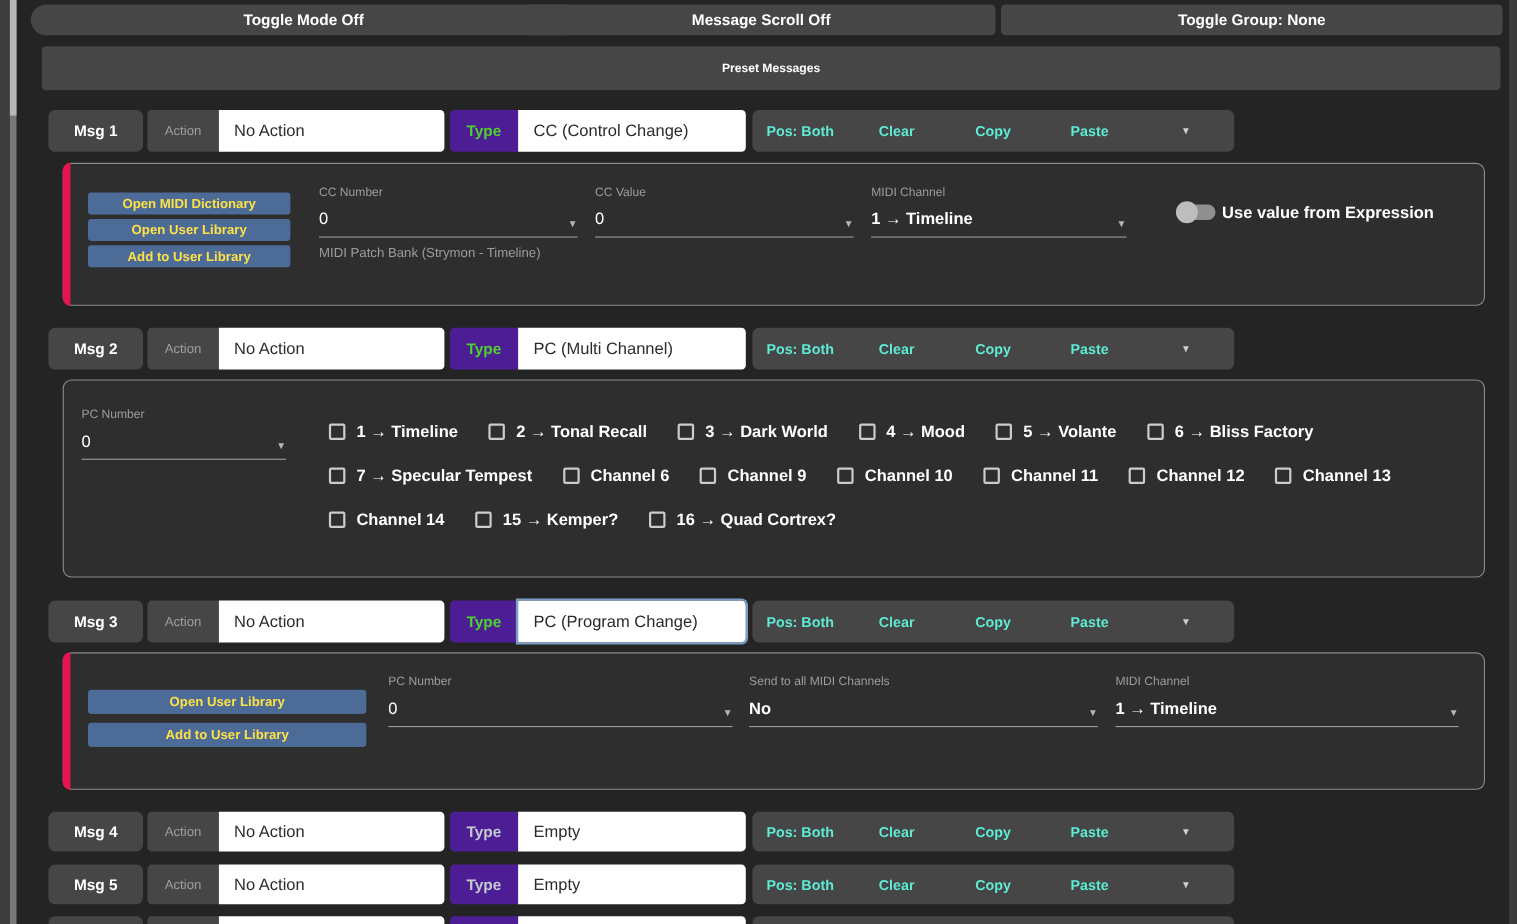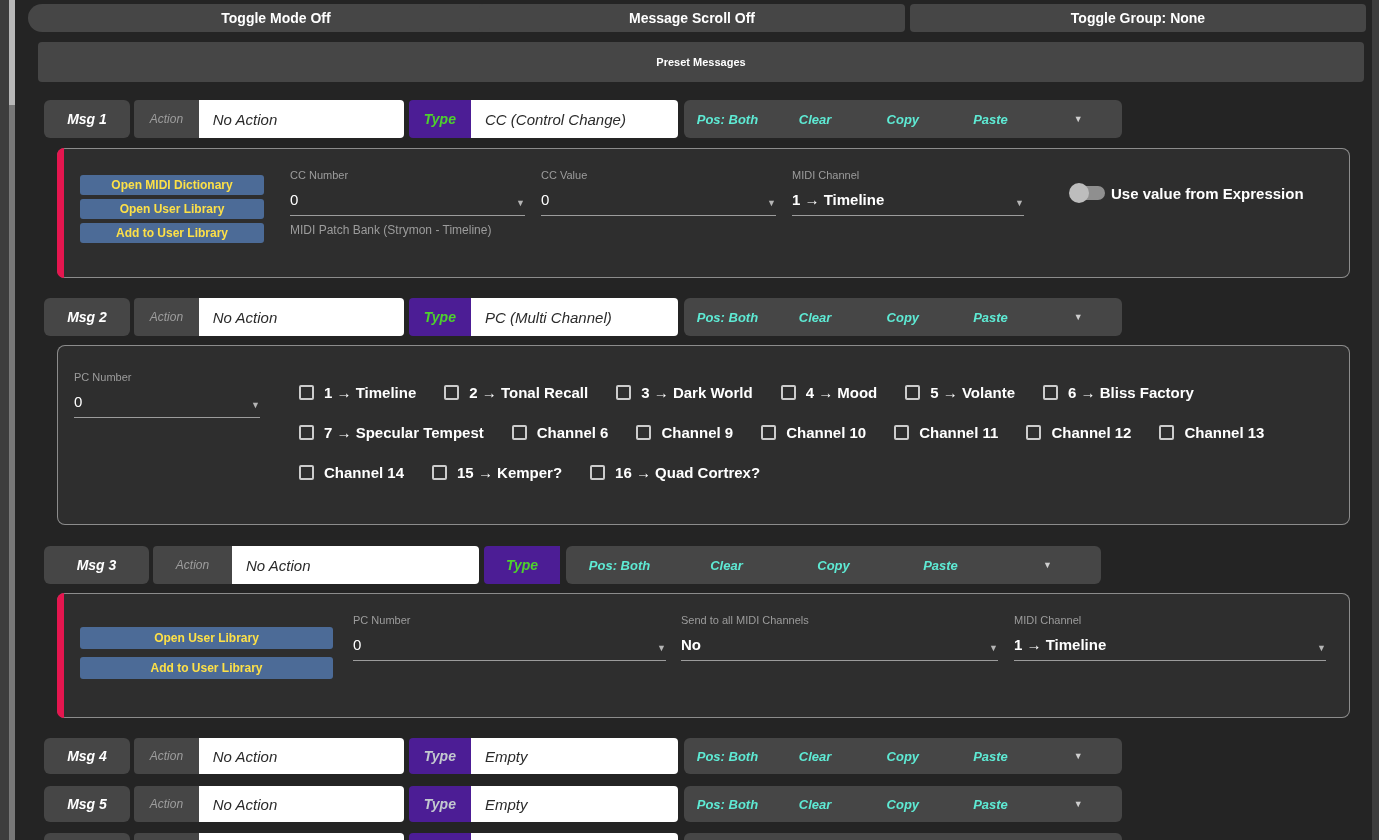--- a/index.html
+++ b/index.html
@@ -28,21 +28,21 @@
 
   
   .section-header {
     position:absolute; left:38px; top:42px; width:1326px; height:40px;
     background:#464646; border-radius:4px;
     display:flex; align-items:center; justify-content:center;
     font-size:11px; font-weight:700;
   }
 
   
-  .msg-row { position:absolute; left:44px; width:1078px; height:38px; display:flex;font-style:italic; }
+  .msg-row { position:absolute; left:44px; width:1078px; height:38px; display:flex; }
   .msg-row.short { height:36px; }
   .msg-btn {
     width:105px; background:#464646; border-radius:6px;
     display:flex; align-items:center; justify-content:center;
     font-size:14px; font-weight:700; cursor:pointer;
   }
   .action-label {
     margin-left:4px; width:79px; background:#464646; border-radius:4px 0 0 4px;
     display:flex; align-items:center; justify-content:center;
     font-size:12px; color:#9e9e9e;
@@ -271,20 +271,21 @@
         </label>
     </div>
   </div>
 </div>
 
 <div class="msg-row type-green" style="top:546px">
   <div class="msg-btn">Msg 3</div>
   <div class="action-label">Action</div>
   <div class="white-input action-input">No Action</div>
   <div class="type-label">Type</div>
+  <div class="white-input type-input focused">PC (Program Change)</div>
   <div class="row-bar">
     <div>Pos: Both</div>
     <div>Clear</div>
     <div>Copy</div>
     <div>Paste</div>
     <div class="caret">▼</div>
   </div>
 </div>
 
 <div class="panel" style="top:593px;height:125px">

